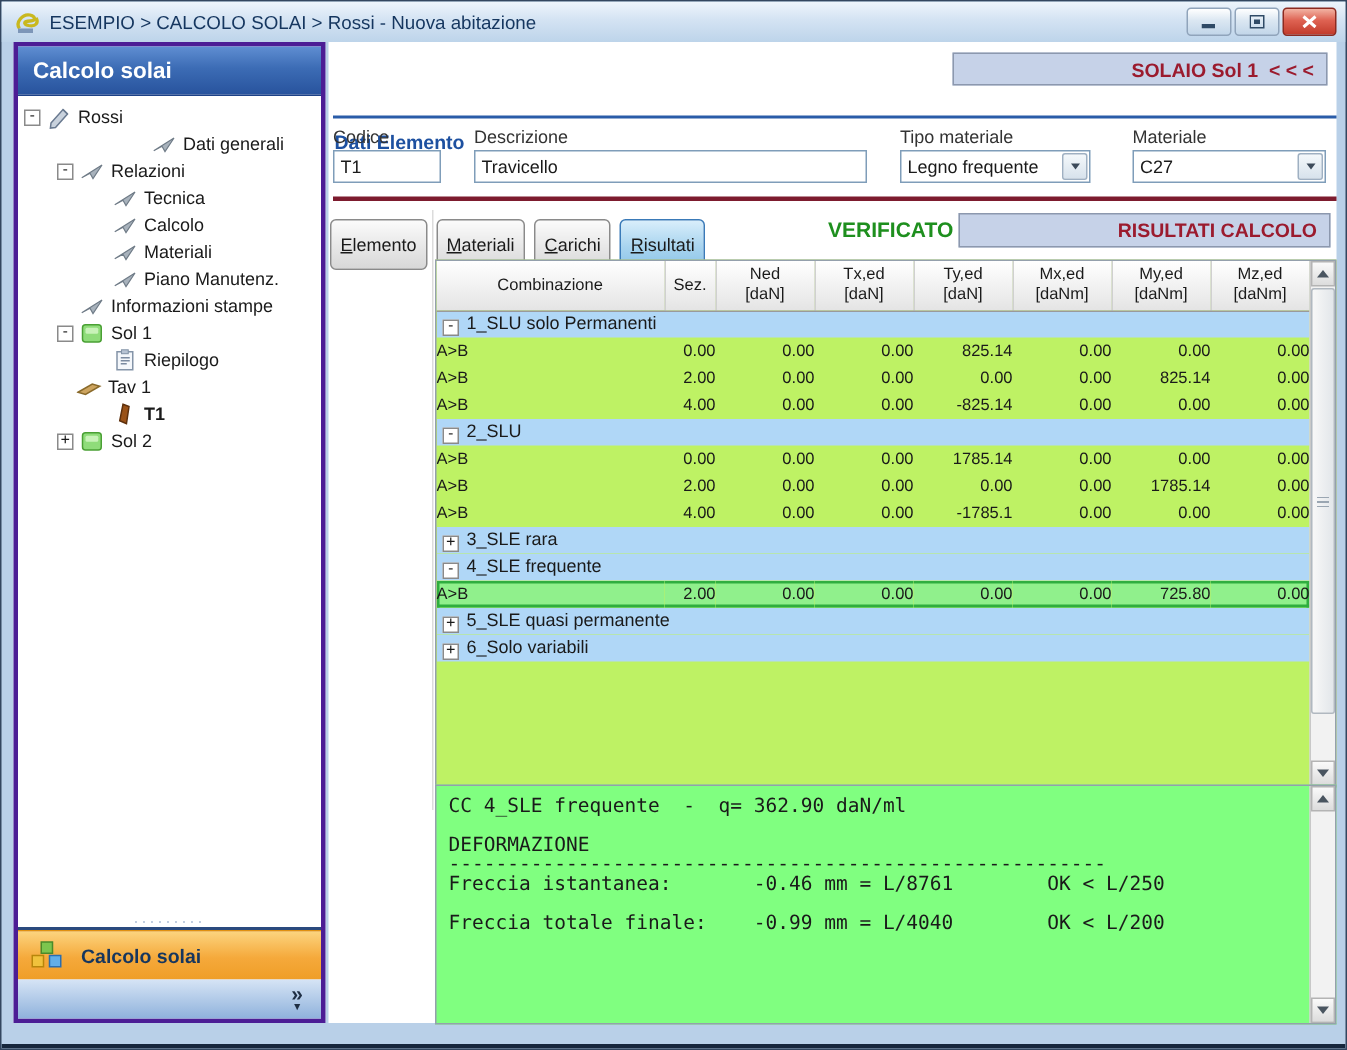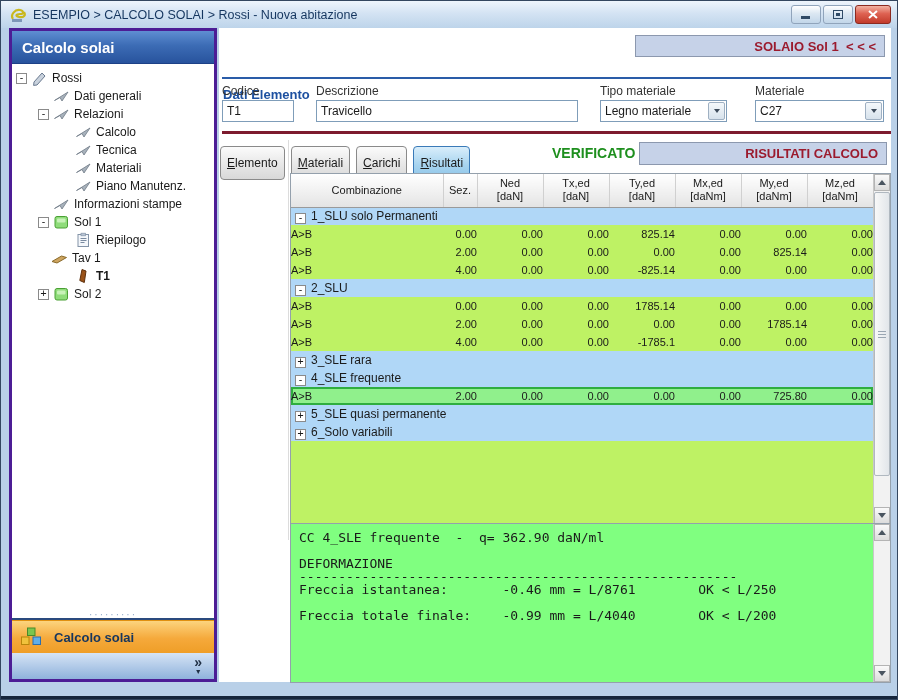--- a/index.html
+++ b/index.html
@@ -160,21 +160,21 @@
           <div class="tree-row" style="padding-left: 4px;">
             <span class="expand">-</span>
             <span class="ticon">
               <svg width="17" height="16" viewBox="0 0 17 16">
                 <path d="M3 12 L11 3 L14 6 L6 15 L2.6 15.4 Z" fill="#c9d2dd" stroke="#6a7a90"></path>
                 <path d="M11 3 L14 6" stroke="#6a7a90"></path>
               </svg>
             </span>
             <span class="tlabel">Rossi</span>
           </div>
-          <div class="tree-row" style="padding-left: 26px;">
+          <div class="tree-row" style="padding-left: 26px; margin-left: 48px;">
             <span class="expand empty"></span>
             <span class="ticon">
               <svg width="17" height="16" viewBox="0 0 17 16">
                 <path d="M1.5 12.5 L15 4 L9 13 L7 9.5 Z" fill="#a8b2bc" stroke="#6e7a86" stroke-width="0.8"></path>
               </svg>
             </span>
             <span class="tlabel">Dati generali</span>
           </div>
           <div class="tree-row" style="padding-left: 26px;">
             <span class="expand">-</span>
@@ -185,30 +185,30 @@
             </span>
             <span class="tlabel">Relazioni</span>
           </div>
           <div class="tree-row" style="padding-left: 48px;">
             <span class="expand empty"></span>
             <span class="ticon">
               <svg width="17" height="16" viewBox="0 0 17 16">
                 <path d="M1.5 12.5 L15 4 L9 13 L7 9.5 Z" fill="#a8b2bc" stroke="#6e7a86" stroke-width="0.8"></path>
               </svg>
             </span>
+            <span class="tlabel">Tecnica</span>
+          </div>
+          <div class="tree-row" style="padding-left: 48px;">
+            <span class="expand empty"></span>
+            <span class="ticon">
+              <svg width="17" height="16" viewBox="0 0 17 16">
+                <path d="M1.5 12.5 L15 4 L9 13 L7 9.5 Z" fill="#a8b2bc" stroke="#6e7a86" stroke-width="0.8"></path>
+              </svg>
+            </span>
             <span class="tlabel">Calcolo</span>
-          </div>
-          <div class="tree-row" style="padding-left: 48px;">
-            <span class="expand empty"></span>
-            <span class="ticon">
-              <svg width="17" height="16" viewBox="0 0 17 16">
-                <path d="M1.5 12.5 L15 4 L9 13 L7 9.5 Z" fill="#a8b2bc" stroke="#6e7a86" stroke-width="0.8"></path>
-              </svg>
-            </span>
-            <span class="tlabel">Tecnica</span>
           </div>
           <div class="tree-row" style="padding-left: 48px;">
             <span class="expand empty"></span>
             <span class="ticon">
               <svg width="17" height="16" viewBox="0 0 17 16">
                 <path d="M1.5 12.5 L15 4 L9 13 L7 9.5 Z" fill="#a8b2bc" stroke="#6e7a86" stroke-width="0.8"></path>
               </svg>
             </span>
             <span class="tlabel">Materiali</span>
           </div>
@@ -308,21 +308,21 @@
         <div class="flabel">Codice</div>
         <input type="text" value="T1" style="">
       </div>
       <div class="field f-descrizione">
         <div class="flabel">Descrizione</div>
         <input type="text" value="Travicello" style="">
       </div>
       <div class="field f-tipo">
         <div class="flabel">Tipo materiale</div>
         <div class="fselect">
-          <span class="sval">Legno materiale</span>
+          <span class="sval">Legno frequente</span>
           <span class="drophandle"></span>
         </div>
       </div>
       <div class="field f-materiale">
         <div class="flabel">Materiale</div>
         <div class="fselect">
           <span class="sval">C27</span>
           <span class="drophandle"></span>
         </div>
       </div>

